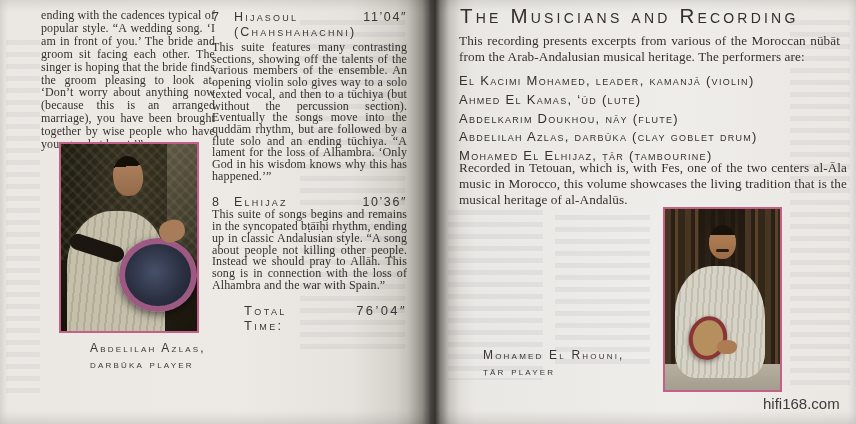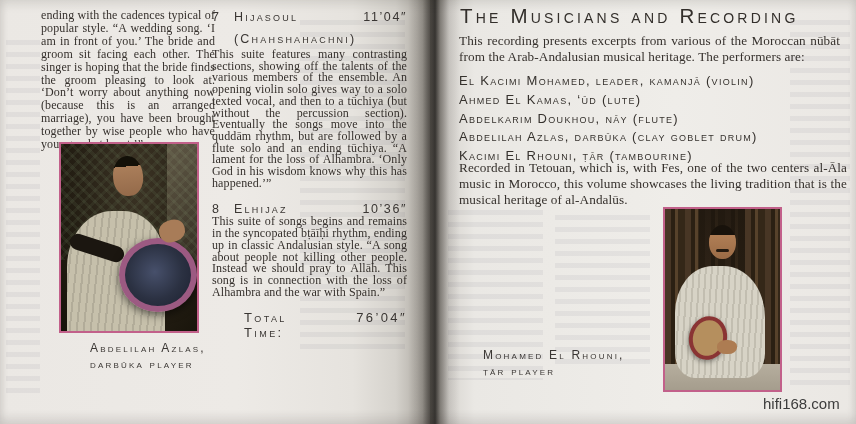--- a/index.html
+++ b/index.html
@@ -40,21 +40,21 @@
     font-family:"Liberation Sans", sans-serif;
     font-variant:small-caps;color:#3a3633;
   }
 
   
   .col1{position:absolute;left:41px;top:9px;width:174px;}
   .col2{position:absolute;left:212px;top:10px;width:195px;}
   .track-row{display:flex;align-items:baseline;font-size:12.5px;letter-spacing:2.2px;}
   .track-row .tnum{width:22px;}
   .track-row .ttime{margin-left:auto;letter-spacing:1.6px;}
-  .tsub{font-size:12.5px;letter-spacing:2.2px;margin-left:22px;margin-top:8px;}
+  .tsub{font-size:12.5px;letter-spacing:2.2px;margin-left:22px;margin-top:1px;}
   .tdesc1{margin-top:3px;line-height:11.7px;}
   .row2{margin-top:13px;}
   .tdesc2{line-height:11.7px;}
   .total-row{display:flex;gap:30px;margin-top:12px;margin-left:32px;font-size:13px;letter-spacing:2.4px;}
 
   .caption{position:absolute;font-size:12px;letter-spacing:2.2px;line-height:16px;}
   .caption-left{left:90px;top:340px;}
   .caption-right{left:483px;top:347px;}
 
   
@@ -178,21 +178,21 @@
 
     <h1 class="heading">The Musicians and Recording</h1>
 
     <p class="body-text intro">This recording presents excerpts from various of the Moroccan nūbāt from the Arab-Andalusian musical heritage.  The performers are:</p>
 
     <ul class="performers">
       <li>El Kacimi Mohamed, leader, kamanjā (violin)</li>
       <li>Ahmed El Kamas, ‘ūd (lute)</li>
       <li>Abdelkarim Doukhou, nāy (flute)</li>
       <li>Abdelilah Azlas, darbūka (clay goblet drum)</li>
-      <li>Kacimi El Rhouni, ṭār (tambourine)</li>
+      <li>Mohamed El Elhijaz, ṭār (tambourine)</li>
     </ul>
 
     <p class="body-text recnote">Recorded in Tetouan, which is, with Fes, one of the two centers al-Āla music in Morocco, this volume showcases the living tradition that is the musical heritage of al-Andalūs.</p>
 
     <div class="caption caption-right caps" style="left:53px;top:347px;position:absolute;">
       <div>Mohamed El Rhouni,</div>
       <div>ṭār player</div>
     </div>
 
     <div class="watermark">hifi168.com</div>

